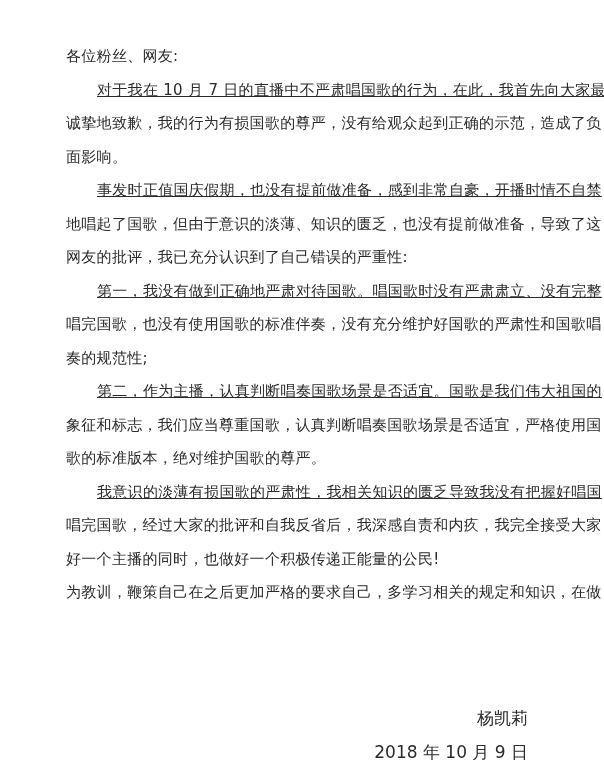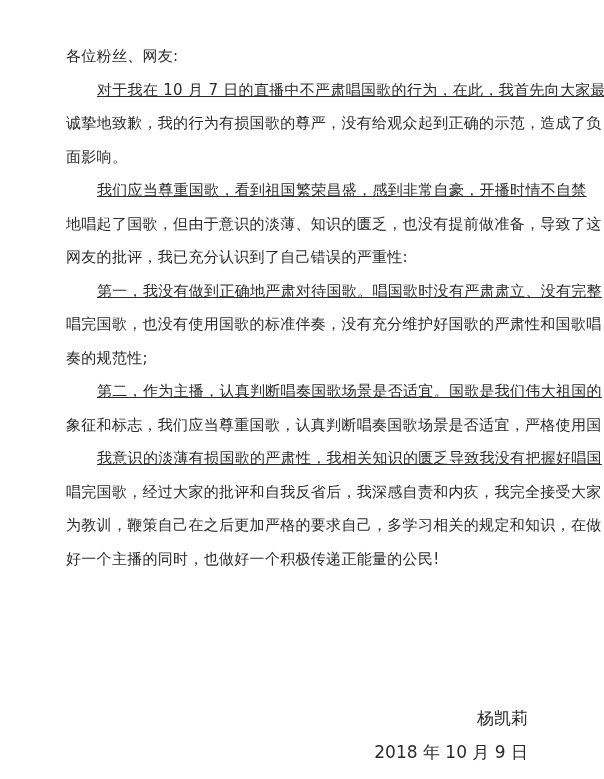--- a/index.html
+++ b/index.html
@@ -58,39 +58,40 @@
   <div class="letter">
     <div class="line">各位粉丝、网友:</div>
 
     <div>
       <div class="line indent">对于我在 10 月 7 日的直播中不严肃唱国歌的行为，在此，我首先向大家最</div>
       <div class="line">诚挚地致歉，我的行为有损国歌的尊严，没有给观众起到正确的示范，造成了负</div>
       <div class="line">面影响。</div>
     </div>
 
     <div>
-      <div class="line indent">我们应当尊重国歌，看到祖国繁荣昌盛，感到非常自豪，开播时情不自禁</div>
+      <div class="line indent">事发时正值国庆假期，也没有提前做准备，感到非常自豪，开播时情不自禁</div>
       <div class="line">地唱起了国歌，但由于意识的淡薄、知识的匮乏，也没有提前做准备，导致了这</div>
       <div class="line">网友的批评，我已充分认识到了自己错误的严重性:</div>
     </div>
 
     <div>
       <div class="line indent">第一，我没有做到正确地严肃对待国歌。唱国歌时没有严肃肃立、没有完整</div>
       <div class="line">唱完国歌，也没有使用国歌的标准伴奏，没有充分维护好国歌的严肃性和国歌唱</div>
       <div class="line">奏的规范性;</div>
     </div>
 
     <div>
       <div class="line indent">第二，作为主播，认真判断唱奏国歌场景是否适宜。国歌是我们伟大祖国的</div>
       <div class="line">象征和标志，我们应当尊重国歌，认真判断唱奏国歌场景是否适宜，严格使用国</div>
+      <div class="line">歌的标准版本，绝对维护国歌的尊严。</div>
     </div>
 
     <div>
       <div class="line indent">我意识的淡薄有损国歌的严肃性，我相关知识的匮乏导致我没有把握好唱国</div>
       <div class="line">唱完国歌，经过大家的批评和自我反省后，我深感自责和内疚，我完全接受大家</div>
+      <div class="line">好一个主播的同时，也做好一个积极传递正能量的公民!</div>
       <div class="line">为教训，鞭策自己在之后更加严格的要求自己，多学习相关的规定和知识，在做</div>
-      <div class="line">好一个主播的同时，也做好一个积极传递正能量的公民!</div>
     </div>
   </div>
 
   <div class="closing signature">杨凯莉</div>
   <div class="closing date">2018 年 10 月 9 日</div>
 </div>
 
 </body></html>

